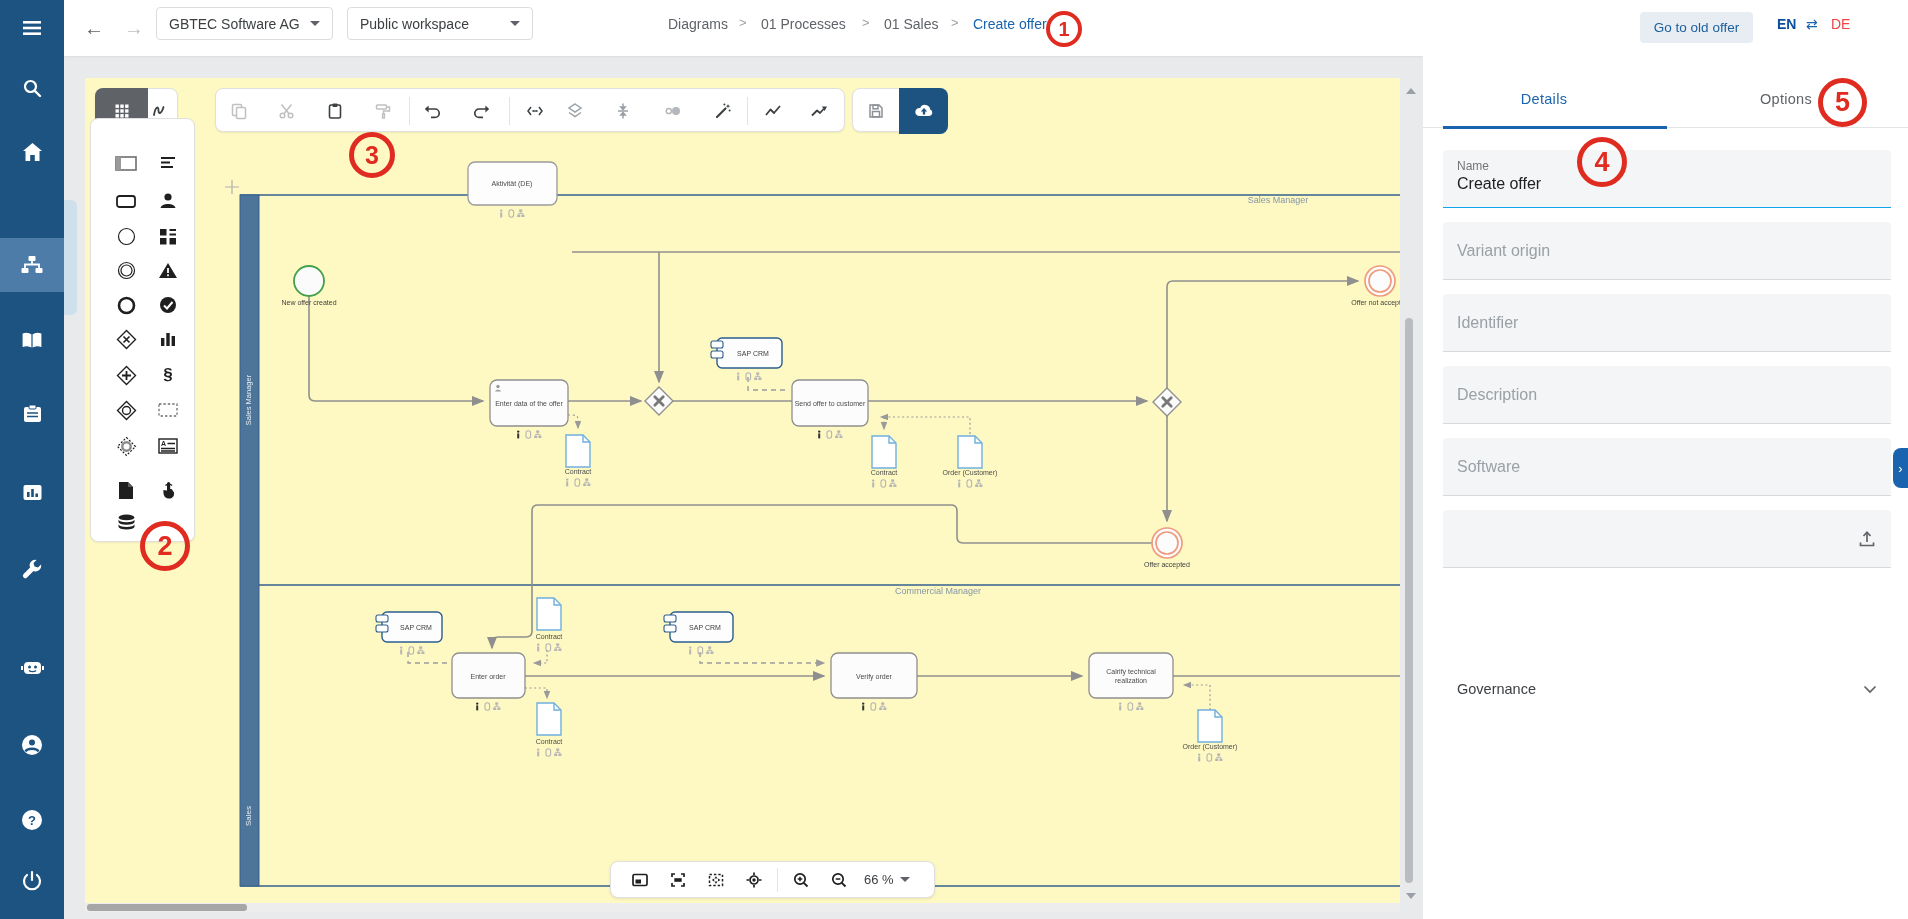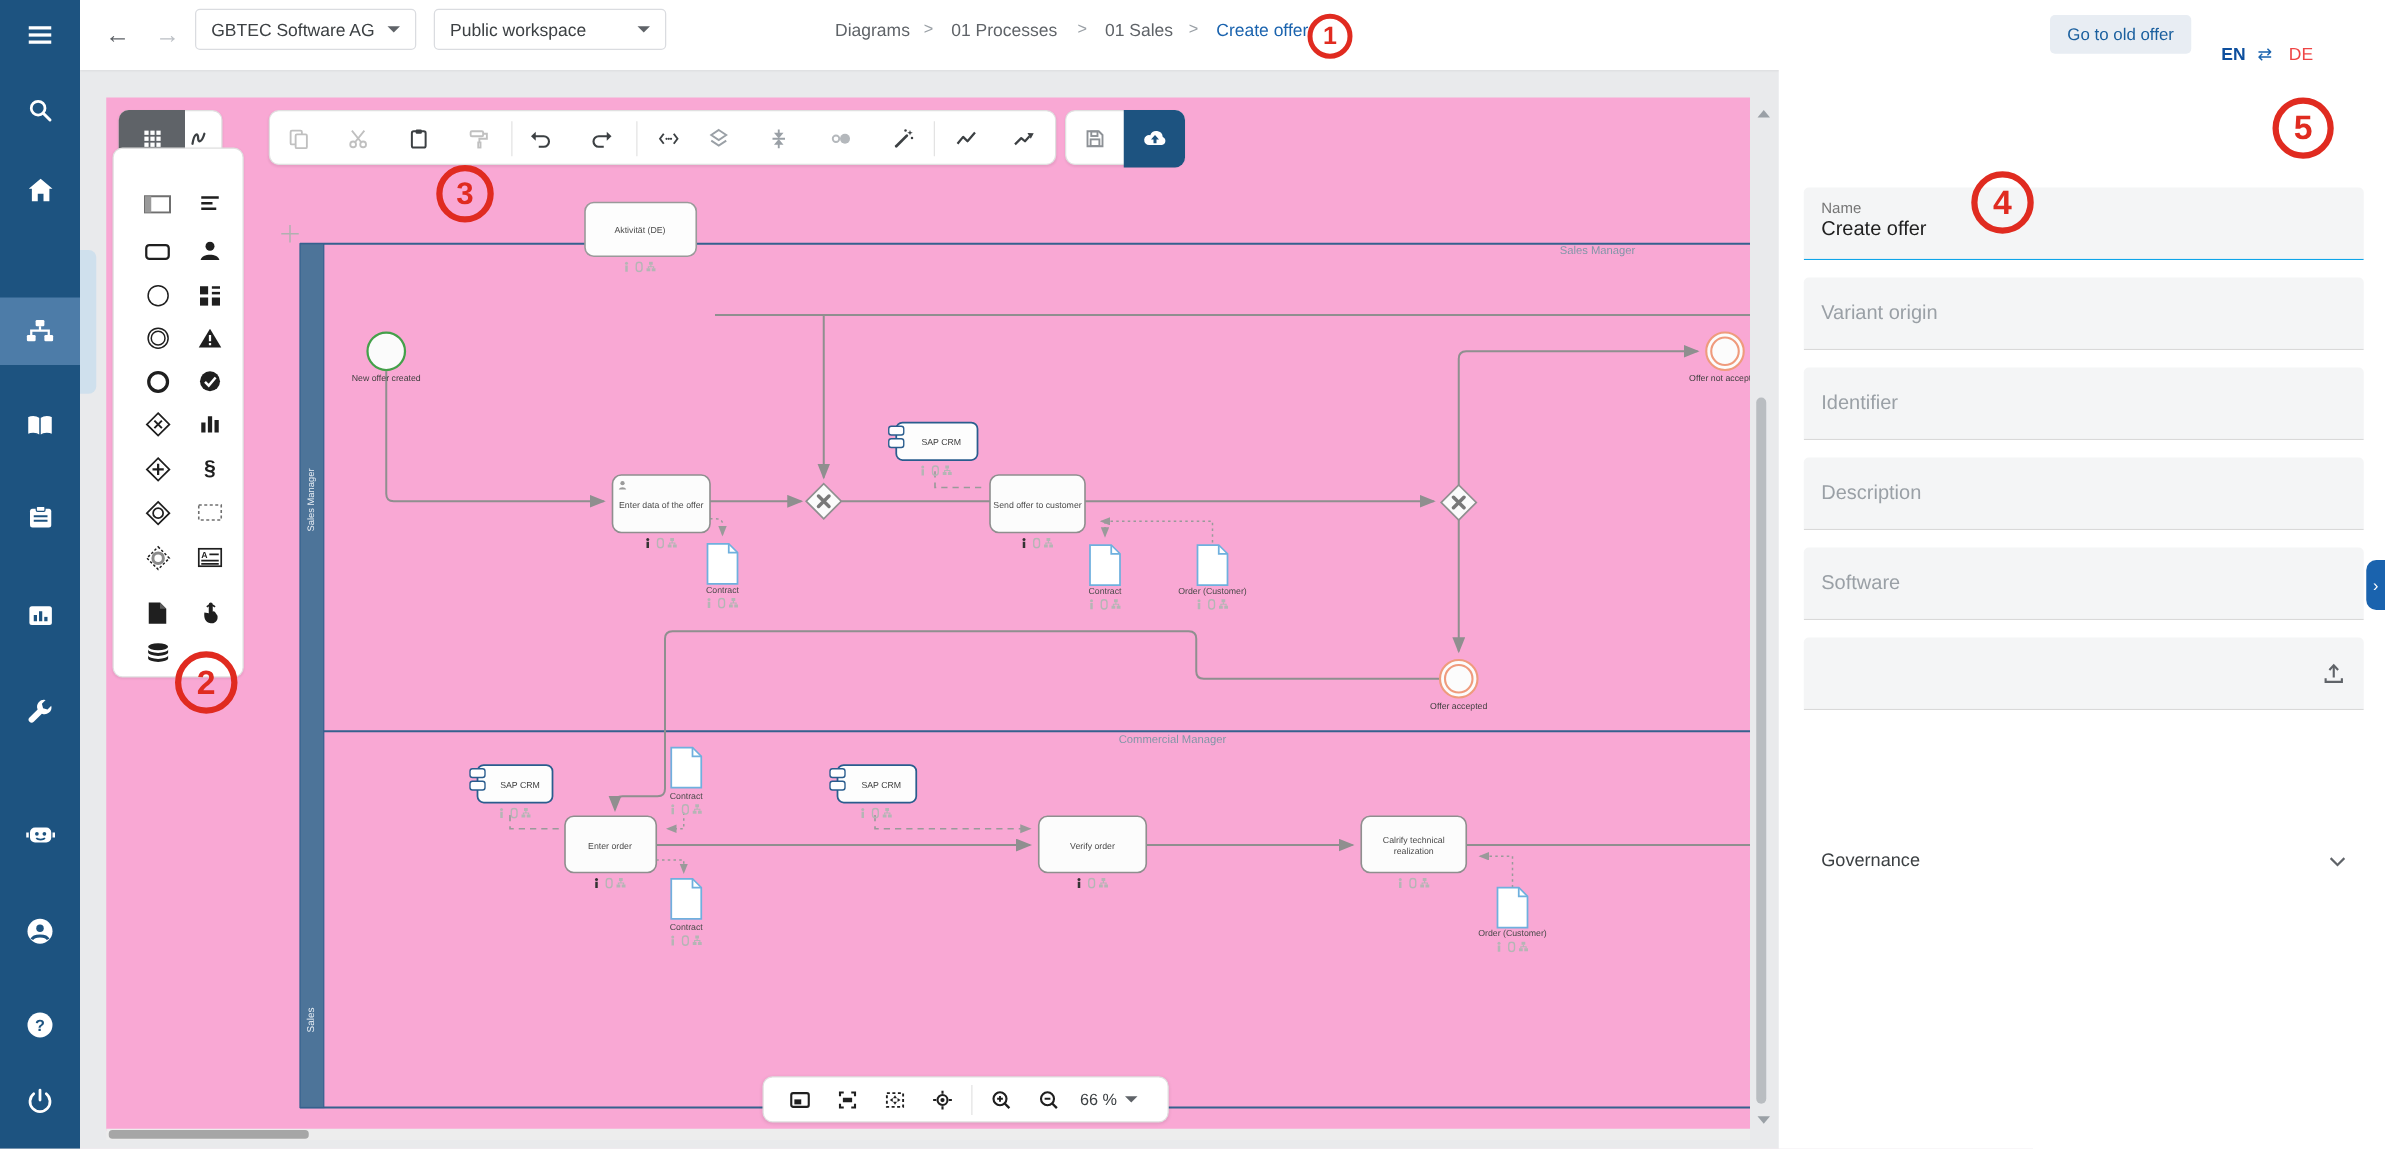--- a/index.html
+++ b/index.html
@@ -17,24 +17,24 @@
   
   .topbar { left:64px; top:0; width:1844px; height:56px; background:#ffffff; box-shadow:0 1px 2px rgba(0,0,0,.06); z-index:20; }
   .nav-arrow { position:absolute; top:14px; width:28px; height:28px; font-size:20px; display:flex; align-items:center; justify-content:center; color:#5f6368; cursor:pointer; }
   .nav-arrow.dis { color:#bdc1c6; }
   .select { position:absolute; top:7px; height:33px; border:1px solid #dadce0; border-radius:4px; background:#fff; display:flex; align-items:center; padding:0 12px; font-size:14px; color:#3c4043; cursor:pointer; }
   .select .caret { margin-left:auto; width:0; height:0; border-left:5px solid transparent; border-right:5px solid transparent; border-top:5px solid #5f6368; }
   .crumb { position:absolute; top:16px; font-size:14px; color:#5f6368; }
   .crumb-sep { position:absolute; top:15px; font-size:13px; color:#9aa0a6; }
   .crumb-active { color:#1a63ae; cursor:pointer; }
   .old-view-btn { position:absolute; left:1576px; top:12px; width:113px; height:31px; background:#e8edf3; border-radius:4px; color:#1a5f9e; font-size:13.5px; display:flex; align-items:center; justify-content:center; cursor:pointer; }
-  .lang { position:absolute; top:16px; font-size:14px;margin-top:19px; }
+  .lang { position:absolute; top:16px; font-size:14px; }
 
   
-  .canvas-sheet { left:85px; top:78px; width:1315px; height:827px; background:#f9a8d4; overflow:hidden; z-index:1; }
+  .canvas-sheet { left:85px; top:78px; width:1315px; height:827px; background:#fef9c3; overflow:hidden; z-index:1; }
   .tb-group { position:absolute; top:88px; height:44px; background:#fff; border:1px solid #e0e0e0; border-radius:8px; box-shadow:0 1px 2px rgba(0,0,0,.07); z-index:10; }
   .tb-btn { position:absolute; top:4px; width:36px; height:36px; display:flex; align-items:center; justify-content:center; cursor:pointer; }
   .tb-sep { position:absolute; top:8px; width:1px; height:28px; background:#e3e3e3; }
   .grid-btn { position:absolute; left:-1px; top:-1px; width:53px; height:46px; background:#5f6368; border-radius:8px 0 0 8px; display:flex; align-items:center; justify-content:center; cursor:pointer; }
   .cloud-btn { position:absolute; right:-1px; top:-1px; width:49px; height:46px; background:#1d5380; border-radius:0 8px 8px 0; display:flex; align-items:center; justify-content:center; cursor:pointer; }
 
   .palette { left:90px; top:118px; width:105px; height:424px; background:#fff; border:1px solid #e0e0e0; border-radius:8px; box-shadow:0 1px 2px rgba(0,0,0,.07); z-index:10; }
   .pal-item { position:absolute; width:30px; height:28px; display:flex; align-items:center; justify-content:center; cursor:grab; }
 
   .ctrlbar { left:610px; top:861px; width:325px; height:37px; background:#fff; border:1px solid #e0e0e0; border-radius:8px; box-shadow:0 1px 3px rgba(0,0,0,.1); z-index:10; display:flex; align-items:center; padding:0 10px; }
@@ -731,20 +731,25 @@
   </div>
 
   <div class="abs vscroll-thumb"></div>
   <div class="vscroll-caret" style="top:88px; border-bottom:6px solid #9aa0a6"></div>
   <div class="vscroll-caret" style="top:893px; border-top:6px solid #9aa0a6"></div>
   <div class="abs hscroll-track">
     <div class="hscroll-thumb"></div>
   </div>
 
   <section class="abs panel">
+    <div class="tabs">
+      <div class="tab active" style="left:0">Details</div>
+      <div class="tab" style="left:242px">Options</div>
+      <div class="tab-underline"></div>
+    </div>
     <div class="field" style="top:94px; border-bottom:1px solid #0ea5e9">
       <div class="flabel">Name</div>
       <div class="fvalue">Create offer</div>
     </div>
     <div class="field" style="top:166px">
         <div class="fplace">Variant origin</div>
       </div>
     <div class="field" style="top:238px">
         <div class="fplace">Identifier</div>
       </div>

